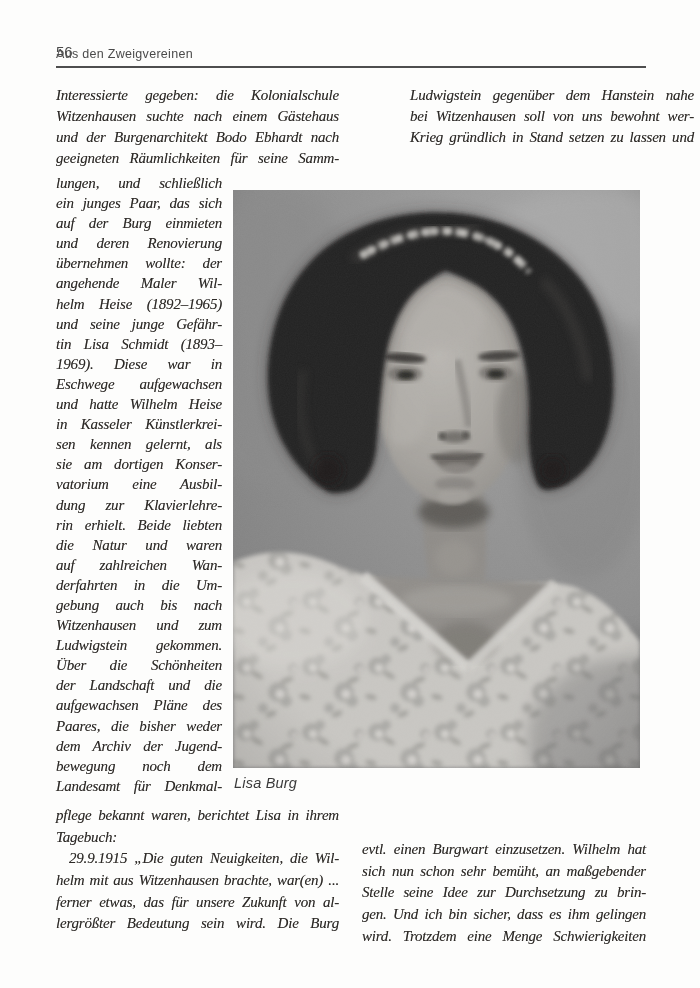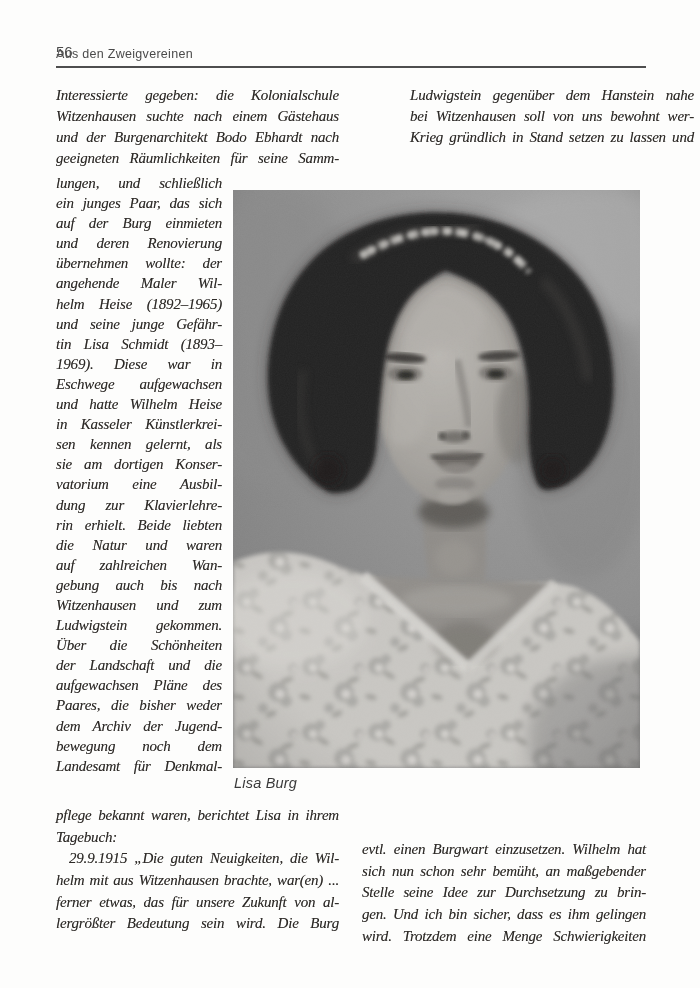--- a/index.html
+++ b/index.html
@@ -93,20 +93,21 @@
       <div class="tline">Eschwege aufgewachsen</div>
       <div class="tline">und hatte Wilhelm Heise</div>
       <div class="tline">in Kasseler Künstlerkrei-</div>
       <div class="tline">sen kennen gelernt, als</div>
       <div class="tline">sie am dortigen Konser-</div>
       <div class="tline">vatorium eine Ausbil-</div>
       <div class="tline">dung zur Klavierlehre-</div>
       <div class="tline">rin erhielt. Beide liebten</div>
       <div class="tline">die Natur und waren</div>
       <div class="tline">auf zahlreichen Wan-</div>
+      <div class="tline">derfahrten in die Um-</div>
       <div class="tline">gebung auch bis nach</div>
       <div class="tline">Witzenhausen und zum</div>
       <div class="tline">Ludwigstein gekommen.</div>
       <div class="tline">Über die Schönheiten</div>
       <div class="tline">der Landschaft und die</div>
       <div class="tline">aufgewachsen Pläne des</div>
       <div class="tline">Paares, die bisher weder</div>
       <div class="tline">dem Archiv der Jugend-</div>
       <div class="tline">bewegung noch dem</div>
       <div class="tline">Landesamt für Denkmal-</div>

